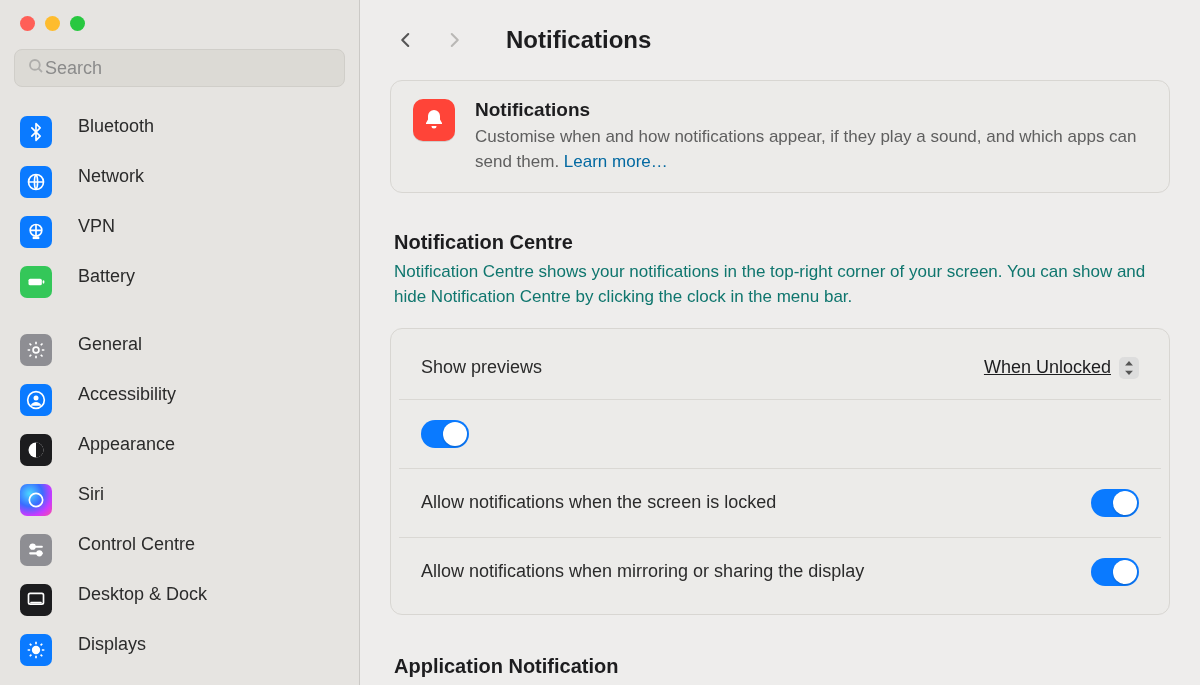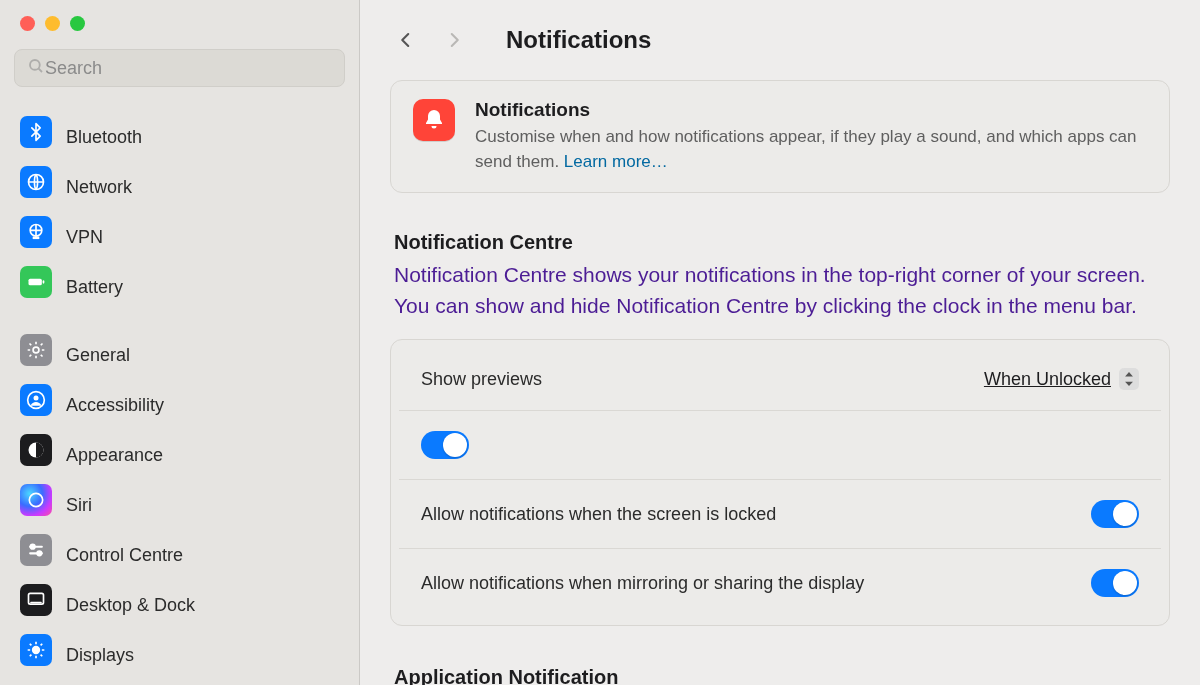--- a/index.html
+++ b/index.html
@@ -59,21 +59,21 @@
     font-size: 18px; color: #333; width: 100%;
   }
   .search input::placeholder { color: #8b8b8b; }
 
   .side-list {
     overflow-y: auto;
     flex: 1;
     padding: 6px 0 20px 0;
   }
   .side-item {
-    display: flex; align-items: flex-end; gap: 14px;
+    display: flex; align-items: flex-start; gap: 26px;
     padding: 9px 20px;
     font-size: 18px;
     color: #2b2b2b;
     cursor: default;
   }
   .group-gap { height: 18px; }
 
   .side-icon {
     width: 32px; height: 32px; border-radius: 7px;
     display: flex; align-items: center; justify-content: center;
@@ -132,21 +132,21 @@
   .intro-icon svg { width: 24px; height: 24px; color: #fff; }
   .intro-text h2 { font-size: 19px; font-weight: 700; margin-bottom: 4px; }
   .intro-text p  { font-size: 17px; color: #5f5f5f; line-height: 1.45; }
   .intro-text a  { color: #0369a1; text-decoration: none; }
 
   .section-title {
     font-size: 20px; font-weight: 700;
     margin: 38px 4px 6px 4px;
   }
   .section-desc {
-    font-size: 21px; color: #4c1d95; line-height: 1.45;
+    font-size: 17px; color: #0f766e; line-height: 1.45;
     margin: 0 4px 18px 4px;
   }
 
   .settings-card { padding: 8px; }
   .row {
     display: flex; align-items: center; justify-content: space-between;
     padding: 20px 22px;
     border-bottom: 1px solid #dad8d4;
     font-size: 18px;
     color: #2b2b2b;

